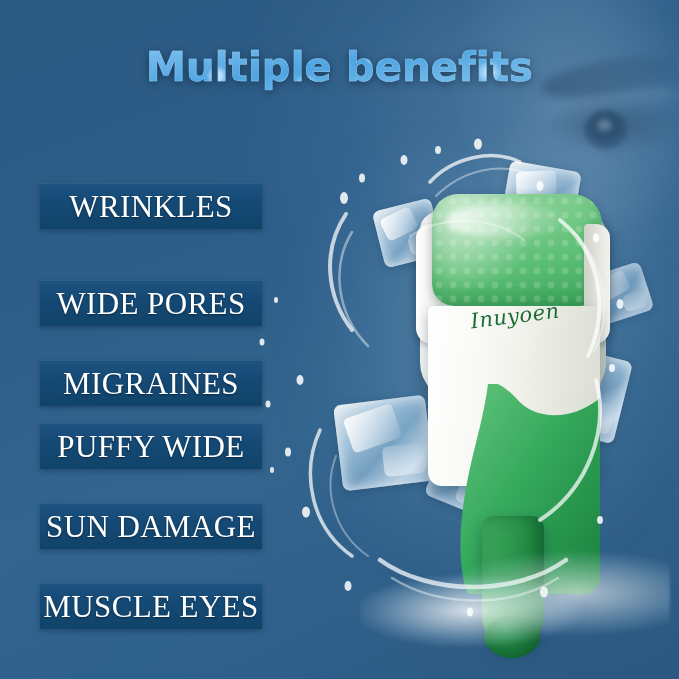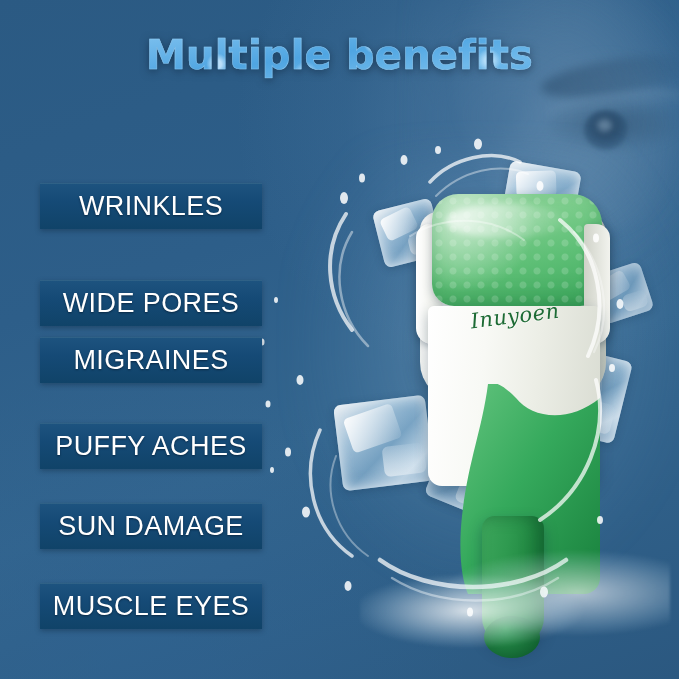--- a/index.html
+++ b/index.html
@@ -103,21 +103,21 @@
     display:block;
     font-family:"Liberation Sans", sans-serif;
     font-size:33px;
     font-weight:300;
     letter-spacing:0.6px;
     color:#f4f8fb;
     text-shadow:0 1px 3px rgba(10,30,50,0.45);
   }
   .headline-line2 {
     display:block;
-    margin-top:4px;
+    margin-top:16px;
     font-family:"DejaVu Sans", sans-serif;
     font-size:40px;
     font-weight:bold;
     letter-spacing:0.2px;
     -webkit-text-stroke:0.6px rgba(170,215,245,0.55);
     color:#63b0e4;
     background-image:
       radial-gradient(circle at 12% 30%, rgba(225,242,255,0.95) 0 3px, rgba(255,255,255,0) 9px),
       radial-gradient(circle at 32% 70%, rgba(215,238,255,0.8) 0 4px, rgba(255,255,255,0) 11px),
       radial-gradient(circle at 55% 25%, rgba(235,248,255,0.85) 0 3px, rgba(255,255,255,0) 10px),
@@ -140,30 +140,30 @@
     height:46px;
     display:flex;
     align-items:center;
     justify-content:center;
     background:linear-gradient(180deg, #1d537f 0%, #154a76 40%, #104368 100%);
     border-top:1px solid rgba(120,170,205,0.30);
     box-shadow:0 2px 5px rgba(8,28,48,0.35);
   }
   .benefit-label {
     color:#ffffff;
-    font-family:Liberation Sans, sans-serif;
-    font-size:27px;
+    font-family:Liberation Serif, serif;
+    font-size:31px;
     font-weight:500;
     letter-spacing:0.4px;
     white-space:nowrap;
     text-shadow:0 1px 2px rgba(5,22,40,0.6);
   }
   .benefit-box.b0 { top:183px; }
   .benefit-box.b1 { top:280px; }
-  .benefit-box.b2 { top:337px; }
+  .benefit-box.b2 { top:360px; }
   .benefit-box.b3 { top:423px; }
   .benefit-box.b4 { top:503px; }
   .benefit-box.b5 { top:583px; }
 
   
   .scene { position:absolute; inset:0; z-index:5; }
 
   .glow-behind {
     position:absolute;
     left:300px; top:150px;
@@ -418,21 +418,21 @@
     <div class="benefit-box b0">
       <span class="benefit-label">WRINKLES</span>
     </div>
     <div class="benefit-box b1">
       <span class="benefit-label">WIDE PORES</span>
     </div>
     <div class="benefit-box b2">
       <span class="benefit-label">MIGRAINES</span>
     </div>
     <div class="benefit-box b3">
-      <span class="benefit-label">PUFFY ACHES</span>
+      <span class="benefit-label">PUFFY WIDE</span>
     </div>
     <div class="benefit-box b4">
       <span class="benefit-label">SUN DAMAGE</span>
     </div>
     <div class="benefit-box b5">
       <span class="benefit-label">MUSCLE EYES</span>
     </div>
   </div>
 
 </div>

